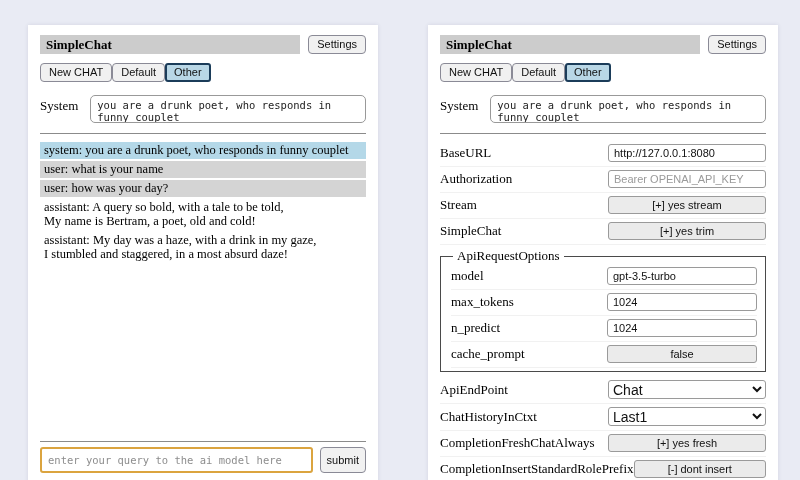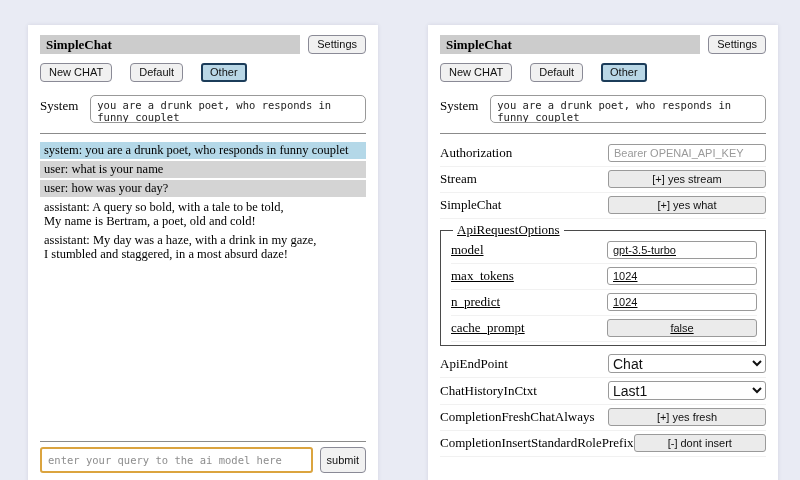--- a/index.html
+++ b/index.html
@@ -21,21 +21,21 @@
     display:flex; flex-direction:column;
   }
   #panel-left{left:28px;} #panel-right{left:428px;}
 
   .header{display:flex; gap:8px; align-items:stretch;}
   .titlebar{flex:1; background:var(--titlebar-bg); font-weight:bold; font-size:13px;
     padding:2px 6px; line-height:15px;}
   button{font-family:"Liberation Sans", sans-serif;}
   .btn{background:#f1f1f1; border:1px solid #8a8a96; border-radius:4px;
     font-size:11px; padding:2px 8px; line-height:13px; color:#111;}
-  .toolbar{margin-top:9px; display:flex; gap:18px;}
+  .toolbar{margin-top:9px; display:flex; gap:0;}
   .btn.active{background:var(--active-session-bg); border:2px solid var(--active-session-border);
     border-radius:3px; padding:1px 7px;}
 
   .system-row{margin-top:13px; display:flex; gap:12px; align-items:flex-start;}
   .system-label{font-size:13px; padding-top:3px;}
   textarea.system{flex:1; height:28px; resize:none; border:1px solid #999; border-radius:5px;
     font-family:"DejaVu Sans Mono", monospace; font-size:10.5px; padding:3px 6px; color:#222;
     overflow:hidden;}
 
   hr{border:none; border-top:1px solid #8b8b8b; margin:10px 0 5px; width:100%;}
@@ -51,21 +51,21 @@
     border-bottom:1px solid #f1f1f1; min-height:22px;}
   .s-label{flex:1; font-size:13px; color:#000;}
   .ctrl{width:158px; display:flex;}
   .ctrl input{width:100%; height:18px; font-family:"Liberation Sans",sans-serif;
     font-size:11px; border:1px solid #9a9a9a; border-radius:3px; padding:1px 5px; color:#111;}
   .ctrl input::placeholder{color:#9a9a9a;}
   .ctrl button{width:100%; height:18px; font-size:11px; background:#ebebeb;
     border:1px solid #9a9a9a; border-radius:3px; padding:0 4px; color:#111;}
   .ctrl select{width:100%; height:19px; font-family:"Liberation Sans",sans-serif;
     font-size:14px; border:1px solid #9a9a9a; border-radius:3px; background:#fff; color:#111;}
-  fieldset{border:1px solid #4a4a4a; margin:3px 0 5px; padding:0 8px 3px 10px;text-decoration:underline;}
+  fieldset{border:1px solid #4a4a4a; margin:3px 0 5px; padding:0 8px 3px 10px;}
   legend{font-size:13px; padding:0 4px; margin-left:2px;}
   fieldset .ctrl{width:150px;align-items:flex-end;}
 
   .spacer{flex:1;}
   .query-row{display:flex; gap:7px; align-items:stretch;}
   input.query{flex:1; height:26px; border:1px solid #999; border-radius:3px;
     font-family:"DejaVu Sans Mono", monospace; font-size:10.5px; padding:2px 6px; color:#222;}
   input.query::placeholder{color:#8d8d8d;}
   input.query.focused{border:2px solid var(--query-focus-border);}
   .submit{font-size:11px; padding:2px 6px;}
@@ -116,35 +116,41 @@
     <button class="btn active">Other</button>
   </div>
   <div class="system-row">
     <span class="system-label">System</span>
     <textarea class="system" style="">you are a drunk poet, who responds in funny couplet</textarea>
   </div>
   <hr>
   <div class="settings">
     <div id="settings-top">
         <div class="settings-row">
+          <span class="s-label">BaseURL</span>
+          <div class="ctrl">
+            <input type="text" value="http://127.0.0.1:8080" style="">
+          </div>
+        </div>
+        <div class="settings-row">
           <span class="s-label">Authorization</span>
           <div class="ctrl">
             <input type="text" placeholder="Bearer OPENAI_API_KEY" style="">
           </div>
         </div>
         <div class="settings-row">
           <span class="s-label">Stream</span>
           <div class="ctrl">
             <button>[+] yes stream</button>
           </div>
         </div>
         <div class="settings-row">
           <span class="s-label">SimpleChat</span>
           <div class="ctrl">
-            <button>[+] yes what</button>
+            <button>[+] yes trim</button>
           </div>
         </div>
       </div>
     <fieldset>
       <legend>ApiRequestOptions</legend>
       <div id="settings-group">
           <div class="settings-row">
             <span class="s-label">model</span>
             <div class="ctrl">
               <input type="text" value="gpt-3.5-turbo" style="">

